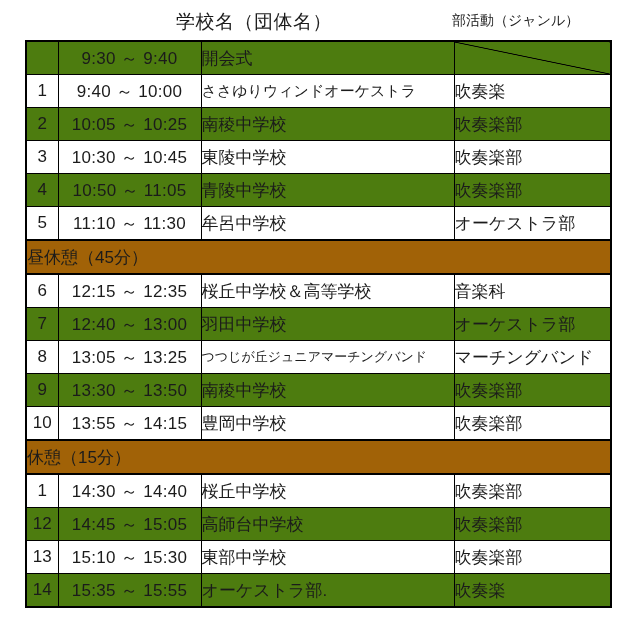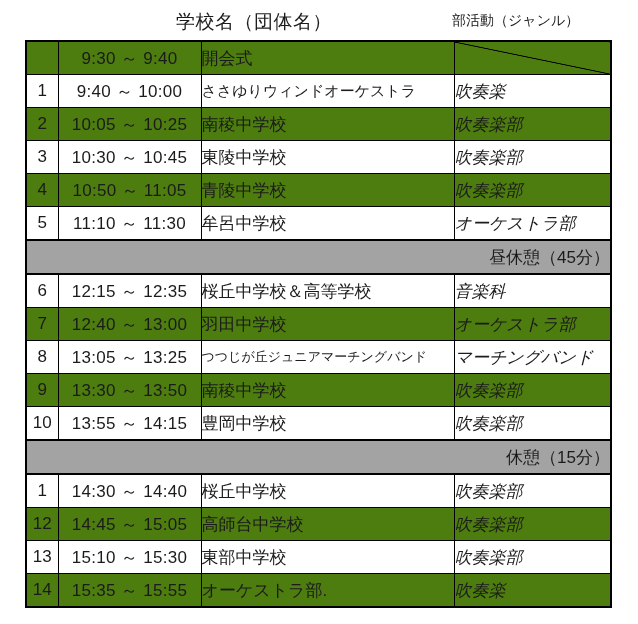--- a/index.html
+++ b/index.html
@@ -45,28 +45,28 @@
     height: 32px;
     padding: 0;
     font-size: 17px;
     white-space: nowrap;
     overflow: hidden;
     vertical-align: middle;
   }
   td.num  { text-align: center; }
   td.time { text-align: center; letter-spacing: 0.3px; }
   td.name { padding-left: 6px; }
-  td.club { padding-left: 6px; font-style: italic; }
+  td.club { padding-left: 6px; }
   td.name.mid   { font-size: 15px; }
   td.name.small { font-size: 13px; margin-left: 31px; }
   tr.blue td  { background-color: #4d7c0f; }
   tr.white td { background-color: #ffffff; }
   tr.break td {
-    background-color: #a3a3a3;
-    text-align: right;
+    background-color: #a16207;
+    text-align: left;
     font-size: 17px;
     border-top-width: 2px;
     border-bottom-width: 2px;
   }
   td.diag {
     background-image: linear-gradient(to top right,
       transparent calc(50% - 0.8px),
       #000000 calc(50% - 0.2px),
       #000000 calc(50% + 0.2px),
       transparent calc(50% + 0.8px));

